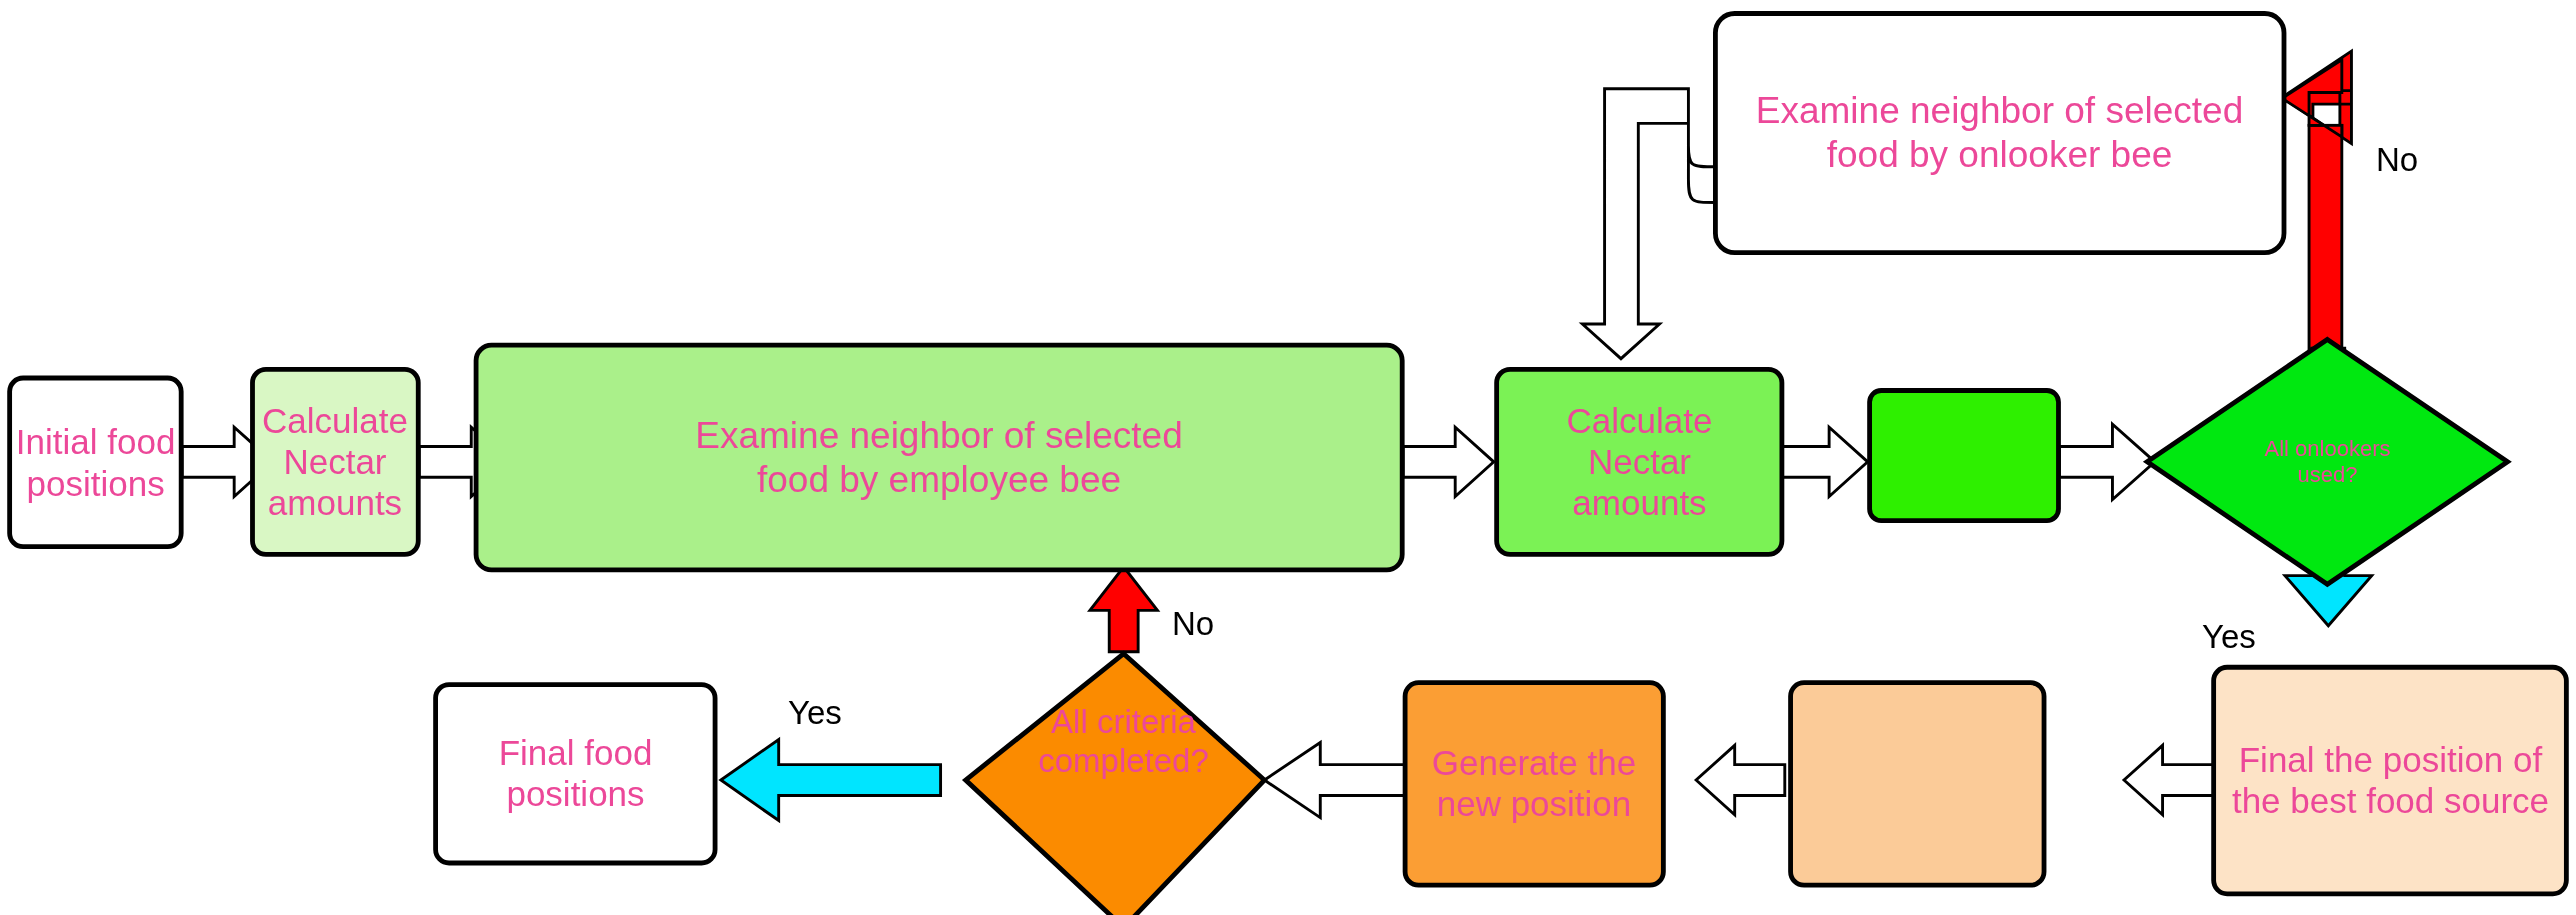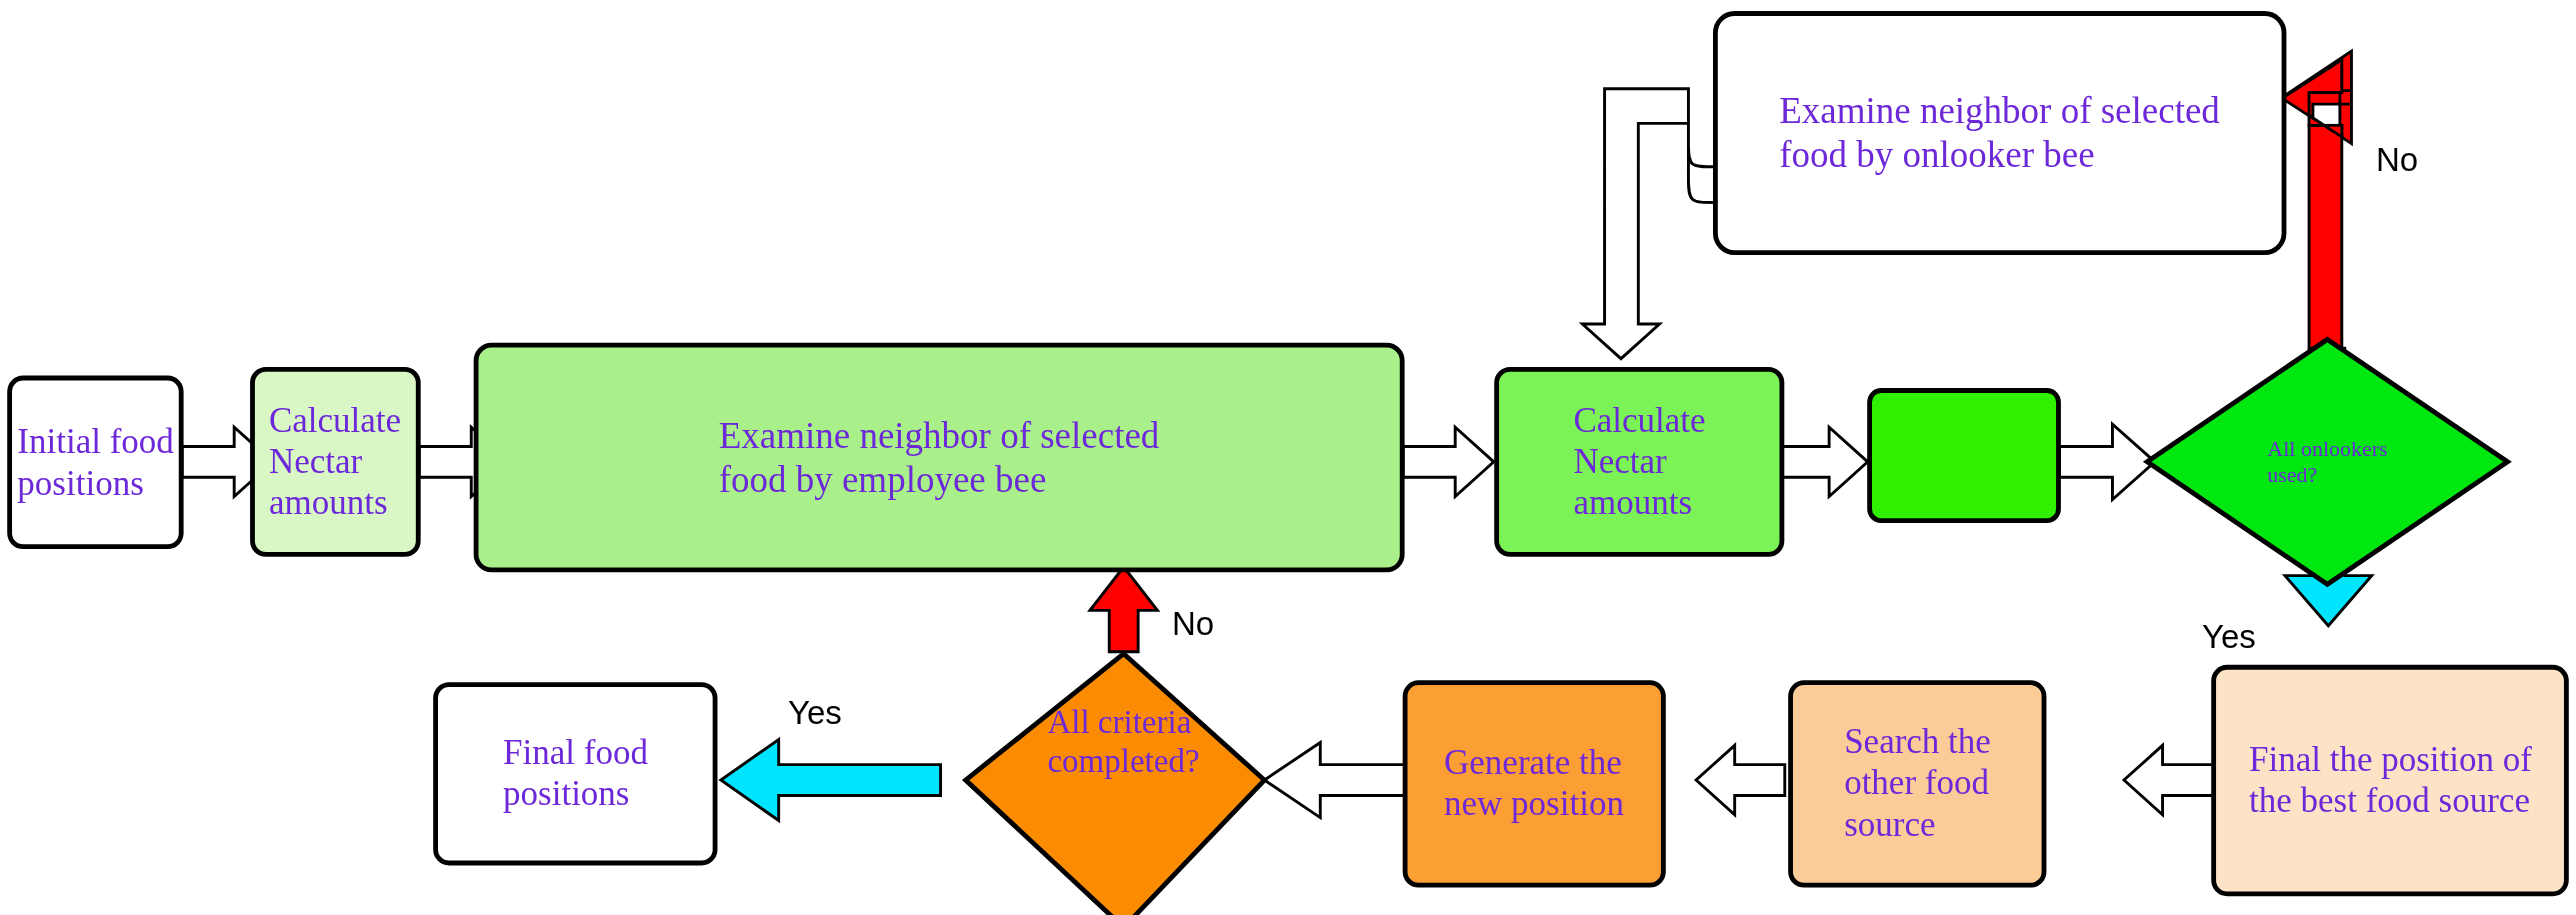--- a/index.html
+++ b/index.html
@@ -20,22 +20,23 @@
     left: 0;
     top: 0;
     width: 2576px;
     height: 916px;
   }
   .node-text {
     position: absolute;
     display: flex;
     align-items: center;
     justify-content: center;
-    color: #6d28d9;
-    font-family: Liberation Serif, serif;
+    text-align: center;
+    color: #ec4899;
+    font-family: Liberation Sans, sans-serif;
     font-size: 35px;
     line-height: 1.18;
     pointer-events: none;
     white-space: pre-line;
   }
   .edge-label {
     position: absolute;
     color: #000000;
     font-family: "Liberation Sans", sans-serif;
     font-size: 33px;
@@ -159,23 +160,20 @@
 
   <div class="node-text" style="left:2183px; top:394px; width:289px; height:135px; font-size:22px;">All onlookers
 used?</div>
 
   <div class="node-text" style="left:1715px; top:13.5px; width:569px; height:239px; font-size:37px;">Examine neighbor of selected
 food by onlooker bee</div>
 
   <div class="node-text" style="left:2214px; top:667px; width:353px; height:226px; font-size:35px;">Final the position of
 the best food source</div>
 
-  <div class="node-text" style="left:1791px; top:682px; width:253px; height:202px;">Search the
-other food
-source</div>
 
   <div class="node-text" style="left:1405px; top:682px; width:258px; height:202px;">Generate the
 new position</div>
 
   <div class="node-text" style="left:979px; top:679px; width:289px; height:125px; font-size:33px;">All criteria
 completed?</div>
 
   <div class="node-text" style="left:436px; top:684px; width:279px; height:178px;">Final food
 positions</div>
 

